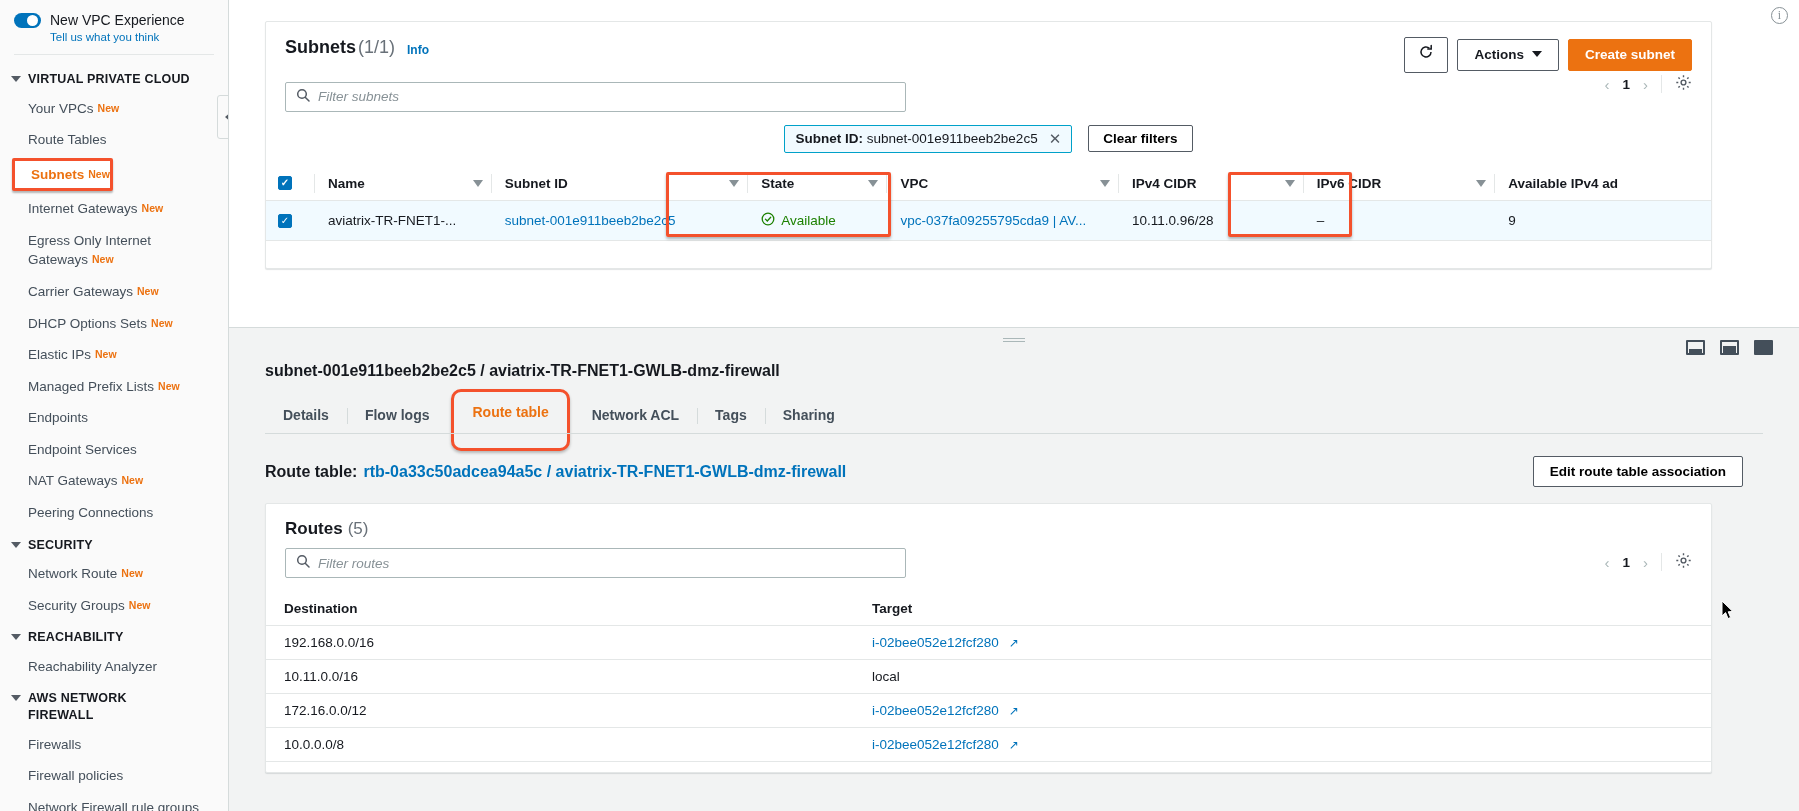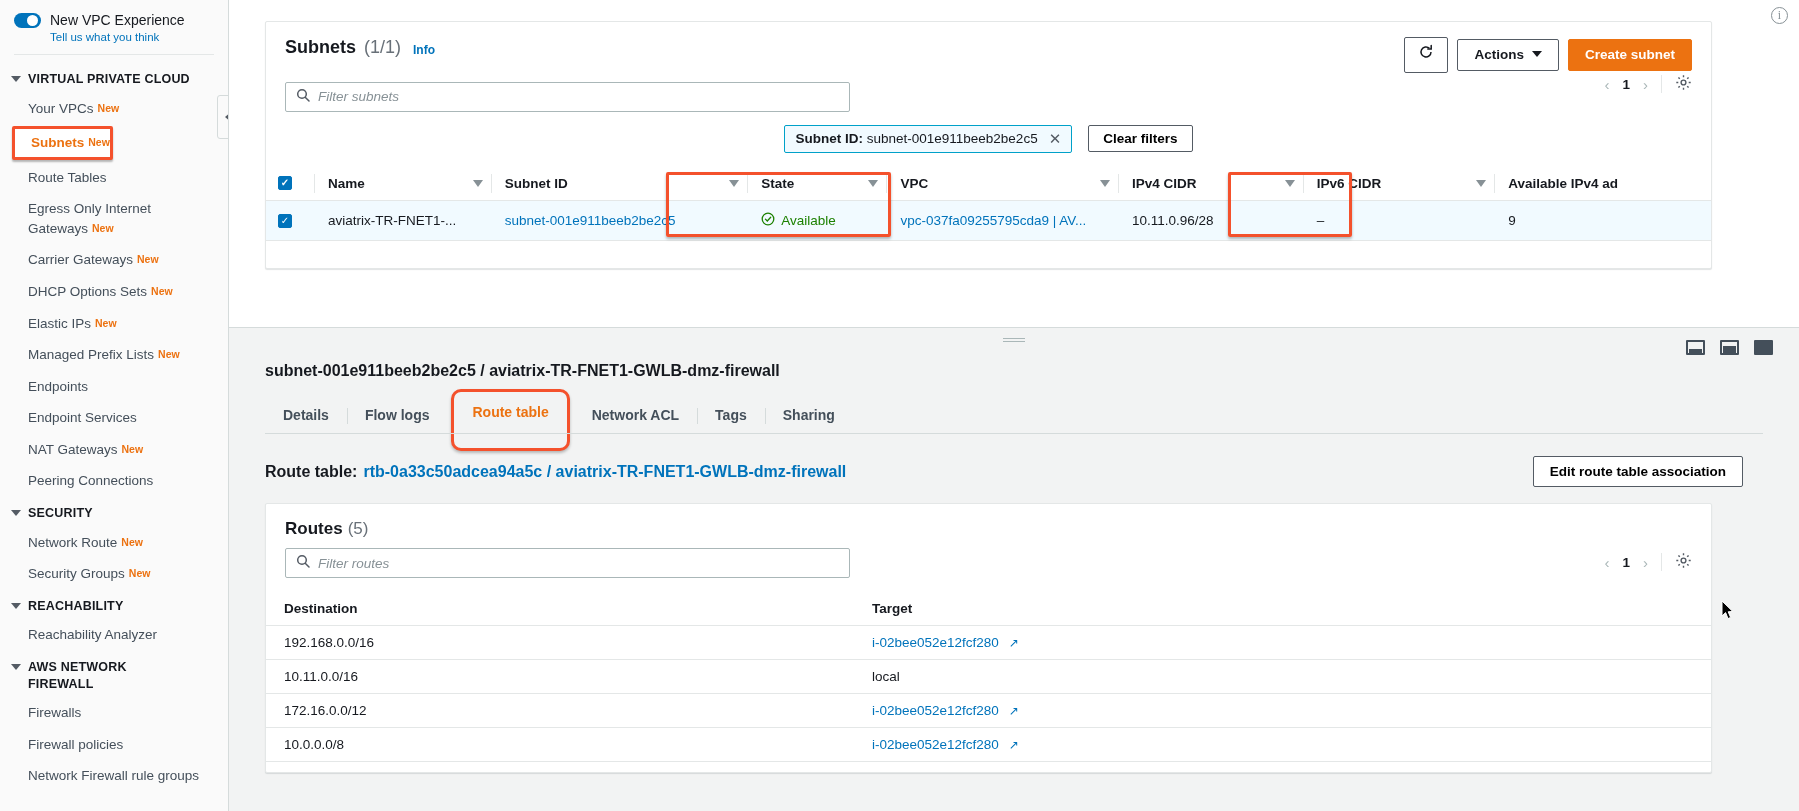--- a/index.html
+++ b/index.html
@@ -118,21 +118,21 @@
     width: 1447px;
     height: 248px;
     position: relative;
     overflow: hidden;
   }
   .card-head {
     display: flex; align-items: flex-start;
     padding: 15px 19px 0 19px;
   }
   .card-title { font-size: 18px; font-weight: bold; color: #16191f; }
-  .card-count { font-size: 18px; font-weight: normal; color: #687078; margin-left: 8px; }
+  .card-count { font-size: 18px; font-weight: normal; color: #687078; margin-left: 2px; }
   .info-link { color: #0073bb; font-size: 12px; font-weight: bold; margin-left: 12px; margin-top: 6px; cursor: pointer; }
   .head-actions {
     margin-left: auto; display: flex; align-items: center; gap: 9px;
   }
   .btn {
     border: 1px solid #545b64; background: #fff; color: #16191f;
     border-radius: 2px; font-size: 13.5px; font-weight: bold;
     padding: 6px 16px; cursor: pointer; line-height: 1.4;
     font-family: "Liberation Sans", sans-serif;
     white-space: nowrap;
@@ -147,21 +147,21 @@
     border-right: 5px solid transparent;
     border-top: 6px solid #16191f;
     margin-left: 8px; vertical-align: 2px;
   }
 
   .search-row { padding: 9px 19px 0 19px; }
   .search-box {
     display: flex; align-items: center; gap: 8px;
     border: 1px solid #aab7b8; border-radius: 2px;
     height: 30px; padding: 0 10px; background: #fff;
-    width: 565px;
+    width: 621px;
   }
   .search-box .ph {
     font-size: 13.5px; color: #879196; font-style: italic;
   }
 
   .filter-row {
     display: flex; align-items: center; gap: 16px;
     padding: 13px 19px 0 19px;
     justify-content: center;
   }
@@ -358,28 +358,31 @@
 
     <div class="nav-group">
       <span class="caret"></span>
       <span class="nav-group-label">VIRTUAL PRIVATE CLOUD</span>
     </div>
 
     <div class="nav-item">
       <span>Your VPCs</span><span class="new">New</span>
     </div>
 
+    <div class="nav-item">
+      <span>Route Tables</span>
+    </div>
+
     <div class="nav-item active-wrap">
       <div class="hl-box nav-subnets-hl">
         <span class="lbl">Subnets</span><span class="new">New</span>
       </div>
     </div>
-
-    <div class="nav-item">
-      <span>Route Tables</span>
+    <div class="nav-item">
+      <span>Internet Gateways</span><span class="new">New</span>
     </div>
     <div class="nav-item">
       <span>Egress Only Internet Gateways</span><span class="new">New</span>
     </div>
     <div class="nav-item">
       <span>Carrier Gateways</span><span class="new">New</span>
     </div>
     <div class="nav-item">
       <span>DHCP Options Sets</span><span class="new">New</span>
     </div>

